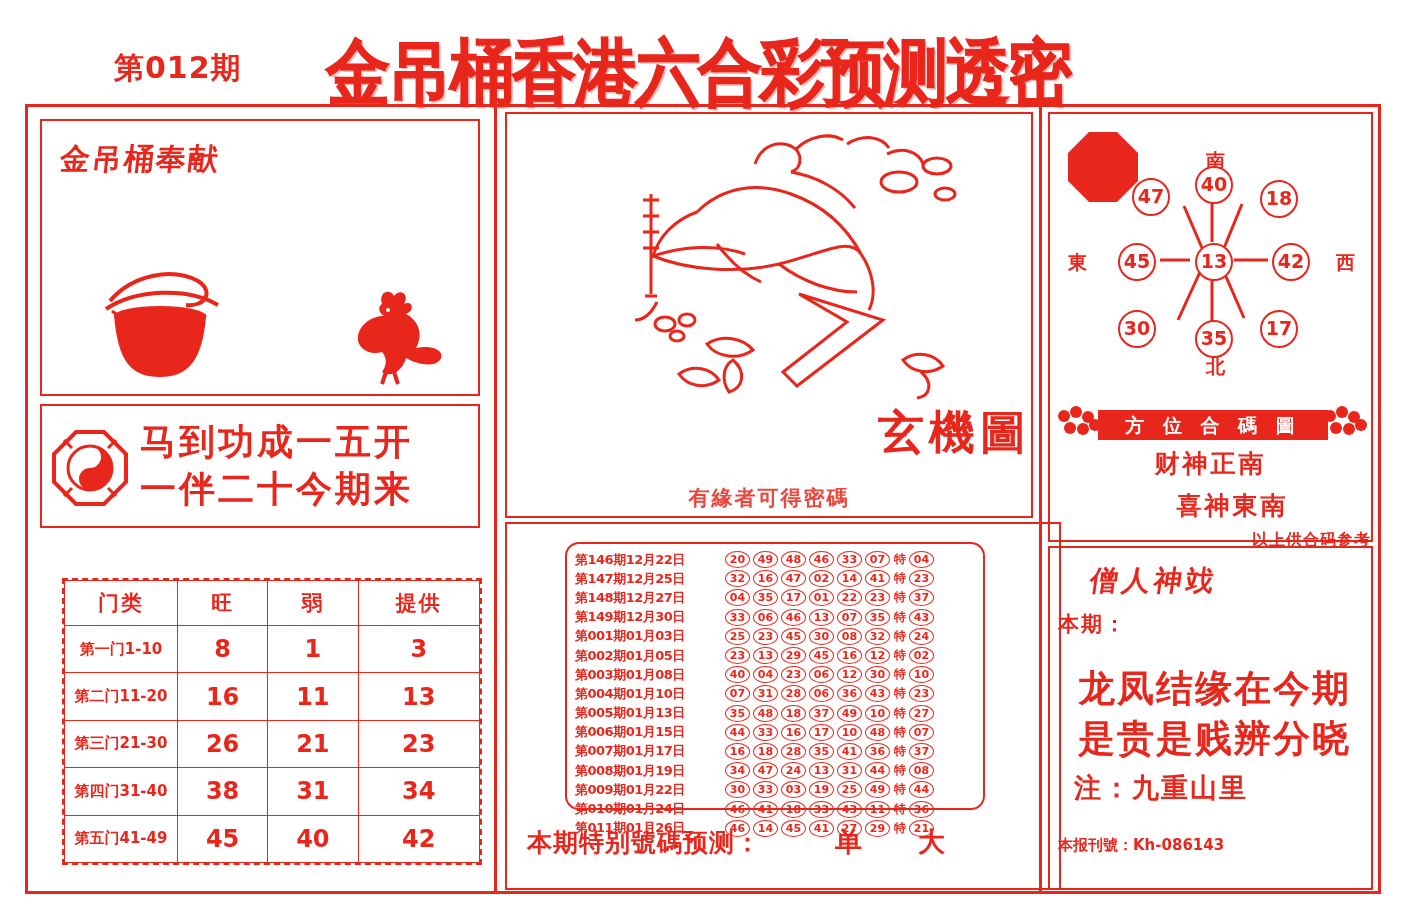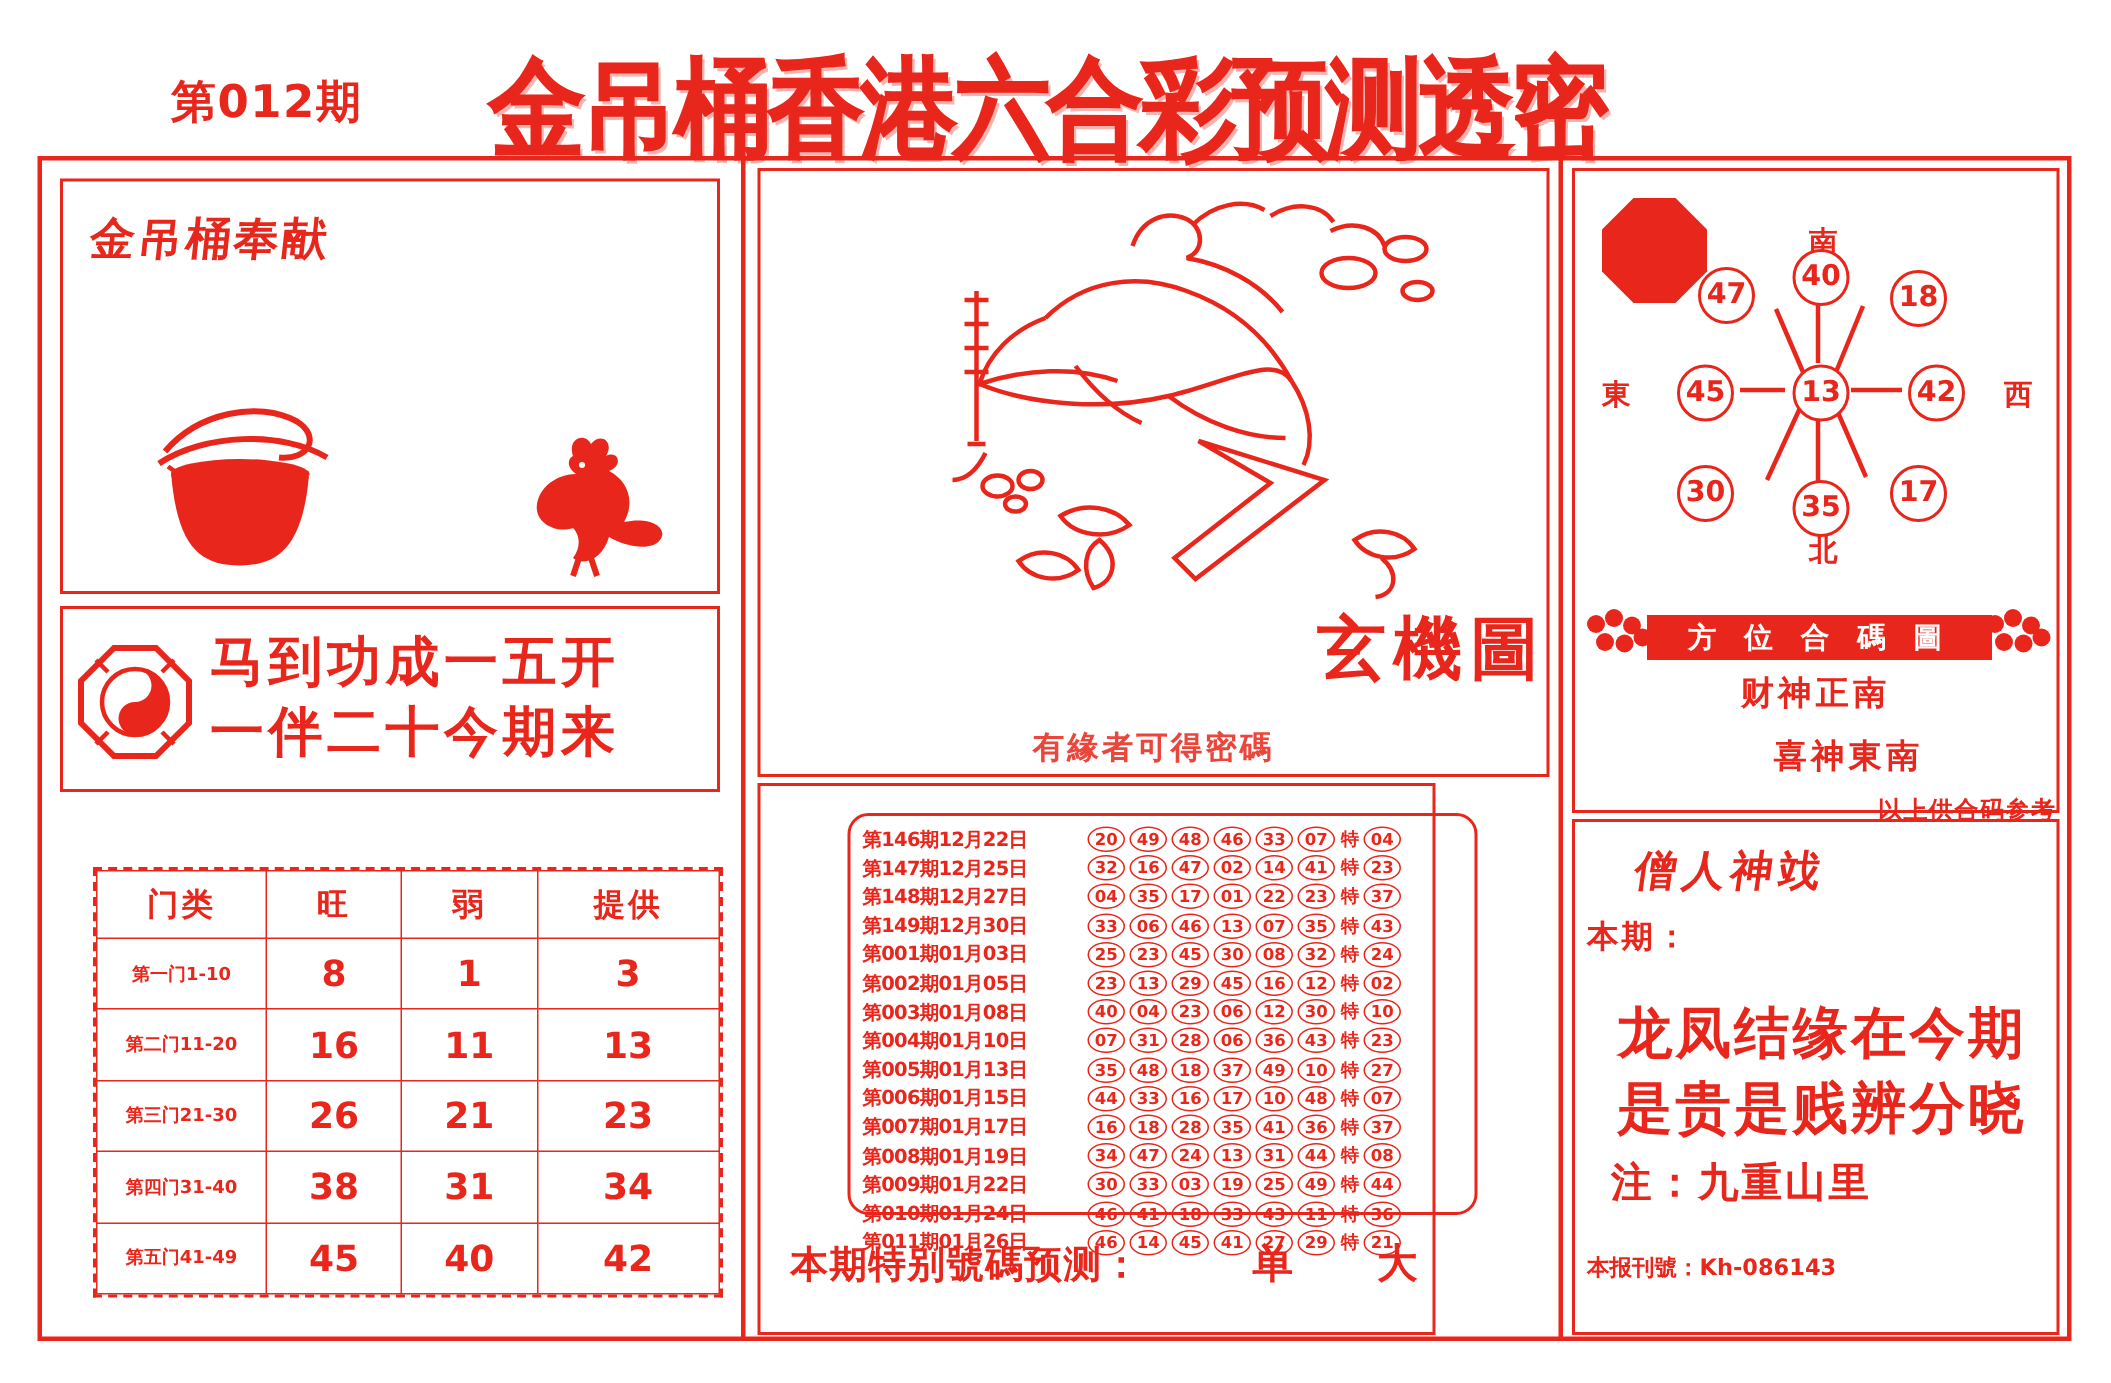--- a/index.html
+++ b/index.html
@@ -73,42 +73,42 @@
   #mdtable {
     position:absolute; left:62px; top:578px; width:420px; height:287px;
     border:2px dashed #e8261b; box-sizing:border-box;
   }
   #mdtable table { width:100%; height:100%; border-collapse:collapse; }
   #mdtable th, #mdtable td {
     border:1px solid #e8261b; text-align:center; color:#e8261b;
     font-family:"DejaVu Sans", sans-serif;
   }
   #mdtable th { font-size:21px; font-weight:bold; height:42px; letter-spacing:2px;}
-  #mdtable td.cat { font-size:12px; font-weight:bold; letter-spacing:0px; width:110px;}
+  #mdtable td.cat { font-size:15px; font-weight:bold; letter-spacing:0px; width:110px;}
   #mdtable td.num { font-size:24px; font-weight:bold; }
 
   
   #mystic-box {
     position:absolute; left:505px; top:112px; width:528px; height:406px;
     border:2px solid #e8261b; box-sizing:border-box;
   }
   #mystic-label {
     position:absolute; left:0; right:0; top:288px; text-align:right;
     font-size:46px; font-weight:bold; letter-spacing:5px;
     font-family:"DejaVu Serif", serif;
   }
   #mystic-sub {
     position:absolute; left:0; right:0; top:370px; text-align:center;
     font-size:21px; font-weight:bold; letter-spacing:2px;
     opacity:.85;
   }
   #crane { position:absolute; left:40px; top:10px; width:450px; height:280px; }
 
   #hist-box {
-    position:absolute; left:505px; top:522px; width:452px; height:368px;
+    position:absolute; left:505px; top:522px; width:556px; height:368px;
     border:2px solid #e8261b; box-sizing:border-box;
   }
   #hist-inner {
     position:absolute; left:58px; top:18px; width:420px; height:268px;
     border:2px solid #e8261b; border-radius:14px;
     padding:6px 8px; box-sizing:border-box;
   }
   .hist-row {
     display:flex; align-items:center; height:19.2px; white-space:nowrap;
   }
@@ -149,21 +149,21 @@
   .clabel { position:absolute; font-size:19px; font-weight:bold; }
   #dir-banner {
     position:absolute; left:48px; top:296px; width:230px; height:30px;
     background:#e8261b; color:#fff; text-align:center; line-height:30px;
     font-size:19px; font-weight:bold; letter-spacing:6px;
   }
   .flower-l, .flower-r { position:absolute; top:292px; width:46px; height:38px; }
   .flower-l { left:6px; } .flower-r { left:272px; }
   #dir-line1, #dir-line2 {
     position:absolute; left:0; right:0; text-align:center;
-    font-size:22px; font-weight:bold; letter-spacing:3px;
+    font-size:25px; font-weight:bold; letter-spacing:3px;
     font-family:"DejaVu Serif", serif;
   }
   #dir-line1 { top:333px; } #dir-line2 { top:375px;margin-left:44px; }
   #dir-note {
     position:absolute; left:0; right:0; top:416px; text-align:right;
     font-size:16px; font-weight:bold; letter-spacing:1px;
   }
   #wise-box {
     position:absolute; left:1048px; top:546px; width:325px; height:344px;
     border:2px solid #e8261b; box-sizing:border-box;

